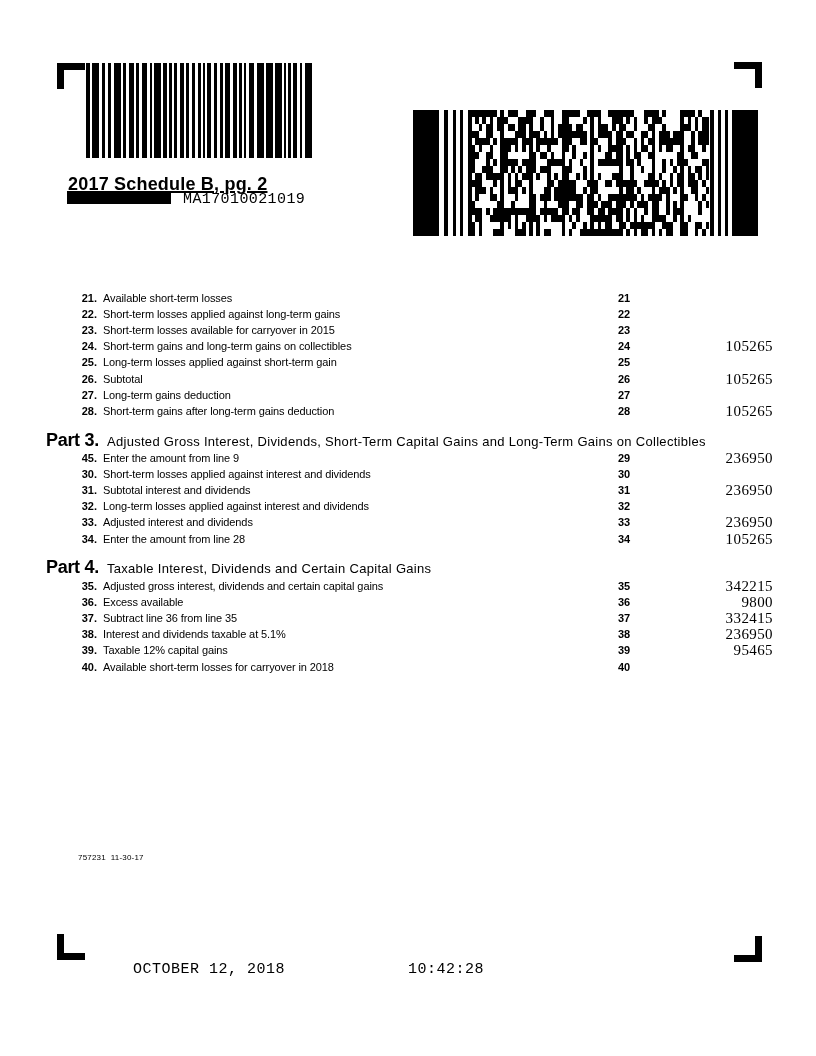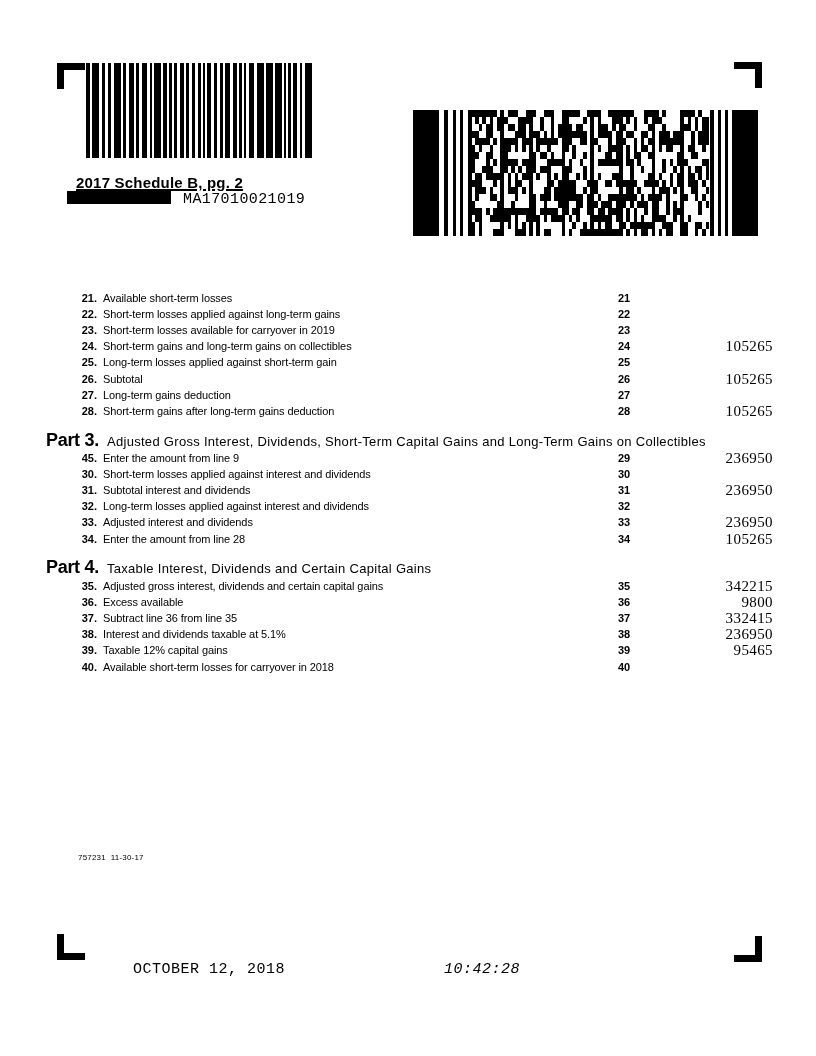--- a/index.html
+++ b/index.html
@@ -18,25 +18,24 @@
   .corner.tr { left: 734px; top: 62px;  border-top: 7px solid #000; border-right: 7px solid #000; }
   .corner.bl { left: 57px;  top: 934px; border-bottom: 7px solid #000; border-left: 7px solid #000; }
   .corner.br { left: 734px; top: 936px; border-bottom: 7px solid #000; border-right: 7px solid #000; }
 
   svg rect { fill: #000; }
   .bc1d { position: absolute; left: 86px; top: 63px; }
   .bc2d { position: absolute; left: 413px; top: 110px; }
 
   .doc-title {
     position: absolute; left: 68px; top: 174px;
-    font-size: 15px; font-weight: bold; letter-spacing: 0.2px;
+    font-size: 18px; font-weight: bold; letter-spacing: 0.2px;
     text-decoration: underline;
     text-decoration-thickness: 2px;
     white-space: nowrap;
-    margin-left: 8px;
   }
   .redaction { position: absolute; left: 67px; top: 191px; width: 104px; height: 13px; background: #000; }
   .doc-id {
     position: absolute; left: 183px; top: 191px;
     font-family: "Liberation Mono", monospace; font-size: 15px; letter-spacing: 0.4px;
     white-space: nowrap;
   }
 
   .part-heading { position: absolute; left: 46px; white-space: nowrap; }
   .part-heading .plabel { font-size: 18px; font-weight: bold; letter-spacing: -0.3px; }
@@ -71,21 +70,21 @@
   .form-code {
     position: absolute; left: 78px; top: 853px;
     font-size: 8px; white-space: pre; letter-spacing: 0.2px;
   }
   .print-date, .print-time {
     position: absolute; top: 961px;
     font-family: "Liberation Mono", monospace; font-size: 15px; letter-spacing: 0.5px;
     white-space: nowrap;
   }
   .print-date { left: 133px; }
-  .print-time { left: 444px; font-style: italic; }
+  .print-time { left: 408px; }
 </style>
 </head>
 <body>
 
 <div class="page">
 
   <div class="corner tl"></div>
   <div class="corner tr"></div>
   <div class="corner bl"></div>
   <div class="corner br"></div>
@@ -826,21 +825,21 @@
 
   <div class="row">
     <span class="lnum">22.</span>
     <span class="label">Short-term losses applied against long-term gains</span>
     <span class="rnum">22</span>
     <span class="value"></span>
   </div>
 
   <div class="row">
     <span class="lnum">23.</span>
-    <span class="label">Short-term losses available for carryover in 2019</span>
+    <span class="label">Short-term losses available for carryover in 2015</span>
     <span class="rnum">23</span>
     <span class="value"></span>
   </div>
 
   <div class="row">
     <span class="lnum">24.</span>
     <span class="label">Short-term gains and long-term gains on collectibles</span>
     <span class="rnum">24</span>
     <span class="value">105265</span>
   </div>

